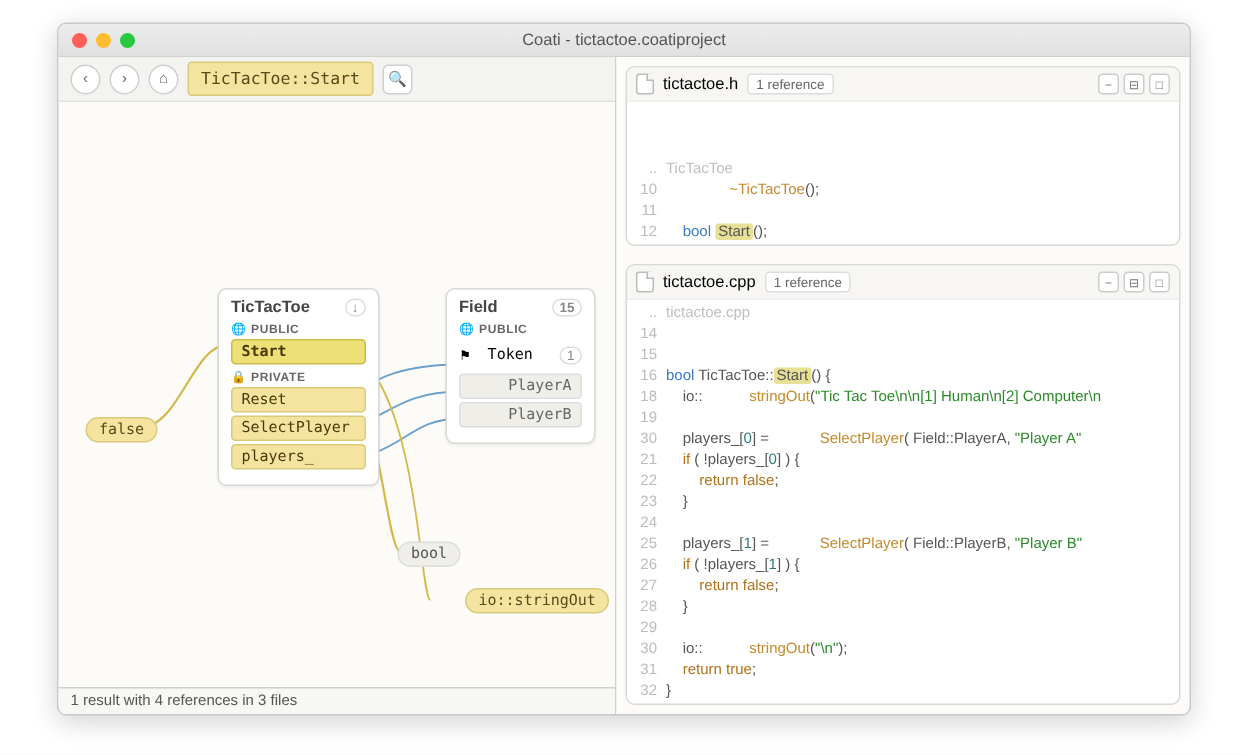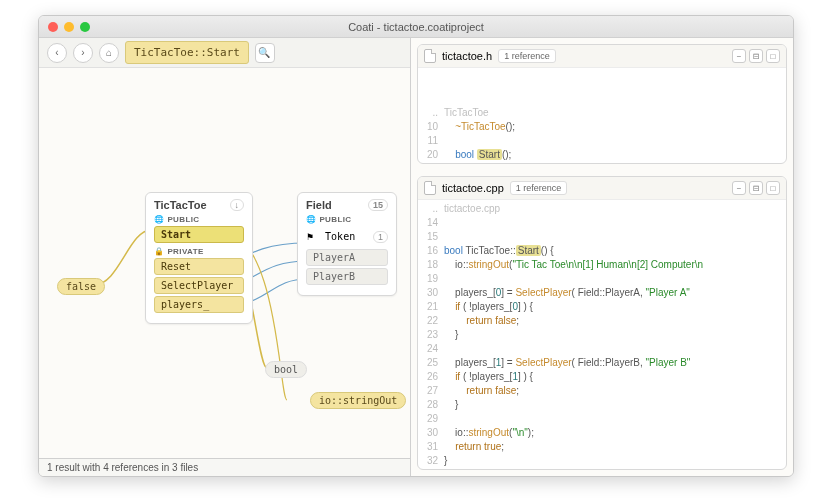--- a/index.html
+++ b/index.html
@@ -19,38 +19,38 @@
 .graph { flex: 1; position: relative; }
 svg.edges { position: absolute; inset: 0; width: 100%; height: 100%; pointer-events: none; }
 .node { position: absolute; }
 .card { background: #fff; border: 1px solid #d8d8d8; border-radius: 6px; padding: 6px 8px 8px 8px; box-shadow: 0 1px 2px rgba(0,0,0,0.06); }
 .card-title { font-size: 11px; font-weight: 600; color: #444; display: flex; justify-content: space-between; align-items: center; margin-bottom: 4px; }
 .card-count { font-size: 9px; color: #888; border: 1px solid #ddd; border-radius: 8px; padding: 0 4px; }
 .sect { font-size: 8px; color: #666; text-transform: uppercase; font-weight: 700; letter-spacing: 0.4px; margin-top: 4px; margin-bottom: 2px; display: flex; align-items: center; gap: 3px; }
 .member { display: block; font-family: monospace; font-size: 10px; padding: 2px 6px; border-radius: 3px; margin: 2px 0; border: 1px solid transparent; }
 .member.btn { background: #f4e4a0; border: 1px solid #d9c97a; color: #4a3a0a; cursor: pointer; }
 .member.hl { background: #ece077; border: 1px solid #cbb94a; font-weight: 600; }
-.member.sub { background: #efeee9; border: 1px solid #ddd; color: #666; }
+.member.sub { background: #efeee9; border: 1px solid #ddd; color: #666; text-align: right; }
 .pill { position: absolute; font-family: monospace; font-size: 10px; padding: 2px 8px; border-radius: 10px; background: #f4e4a0; border: 1px solid #d9c97a; color: #5a4a1a; }
 .pill.grey { background: #efeee9; border-color: #ddd; color: #555; }
 .status { height: 18px; border-top: 1px solid #d0d0d0; background: #f7f7f4; font-size: 10px; color: #555; display: flex; align-items: center; padding-left: 8px; }
 .right { flex: 1; display: flex; flex-direction: column; background: #fcfbf8; }
 .panel { border: 1px solid #d8d8d8; border-radius: 6px; margin: 6px; background: #fff; display: flex; flex-direction: column; overflow: hidden; }
 .panel.top { flex: 0 0 120px; gap: 36px; } .panel.bottom { flex: 1; min-height: 0; }
 .panel-head { display: flex; align-items: center; gap: 6px; padding: 4px 6px; border-bottom: 1px solid #ececec; background: #f7f6f2; font-size: 11px; }
 .file-icon { width: 12px; height: 14px; border: 1px solid #bbb; border-radius: 2px; position: relative; background: #fff; }
 .file-icon::after { content: ""; position: absolute; top: -1px; right: -1px; width: 4px; height: 4px; border-left: 1px solid #bbb; border-bottom: 1px solid #bbb; background: #f7f6f2; }
 .ref-badge { font-size: 9px; color: #666; border: 1px solid #ddd; background: #fff; border-radius: 3px; padding: 1px 5px; }
 .winctrls { margin-left: auto; display: flex; gap: 3px; }
 .wc { width: 14px; height: 14px; border: 1px solid #ccc; border-radius: 3px; background: #fff; display: flex; align-items: center; justify-content: center; font-size: 8px; color: #777; cursor: pointer; }
 .code { font-family: Menlo, Consolas, monospace; font-size: 10px; line-height: 14px; overflow: hidden; padding: 2px 0; }
 .line { display: flex; white-space: pre; }
 .ln { width: 26px; text-align: right; color: #bbb; padding-right: 6px; user-select: none; }
 .lc { color: #555; }
-.k-type { color: #3a7bbf; } .k-kw { color: #b07219; } .k-fn { color: #c58a2c; } .k-str { color: #2a8a2a; } .k-num { color: #2a7a7a; } .k-dim { color: #bfbfbf; }
+.k-type { color: #3a7bbf; } .k-kw { color: #b07219; } .k-fn { color: #c58a2c; margin-left: 31px; } .k-str { color: #2a8a2a; } .k-num { color: #2a7a7a; } .k-dim { color: #bfbfbf; }
 .k-hi { background: #e8e094; border-radius: 2px; padding: 0 2px; }
 </style>
 </head>
 <body>
 
 <div class="window">
   <div class="titlebar">
     <div class="traffic">
       <div class="tl r"></div>
       <div class="tl y"></div>
@@ -129,21 +129,21 @@
           <div class="winctrls">
             <div class="wc">−</div>
             <div class="wc">⊟</div>
             <div class="wc">□</div>
           </div>
         </div>
         <div class="code" id="code-h">
             <div class="line"><span class="ln">..</span><span class="lc"><span class="k-dim">TicTacToe</span></span></div>
             <div class="line"><span class="ln">10</span><span class="lc">    <span class="k-fn">~TicTacToe</span>();</span></div>
             <div class="line"><span class="ln">11</span><span class="lc"></span></div>
-            <div class="line"><span class="ln">20</span><span class="lc">    <span class="k-type">bool</span> <span class="k-hi">Start</span>();</span></div>
+            <div class="line"><span class="ln">12</span><span class="lc">    <span class="k-type">bool</span> <span class="k-hi">Start</span>();</span></div>
             <div class="line"><span class="ln">13</span><span class="lc">    <span class="k-type">void</span> <span class="k-fn">Run</span>();</span></div>
             <div class="line"><span class="ln">14</span><span class="lc"></span></div>
             <div class="line"><span class="ln">..</span><span class="lc"><span class="k-dim">TicTacToe</span></span></div>
           </div>
       </div>
 
       <div class="panel bottom">
         <div class="panel-head">
           <div class="file-icon"></div>
           <span>tictactoe.cpp</span>

